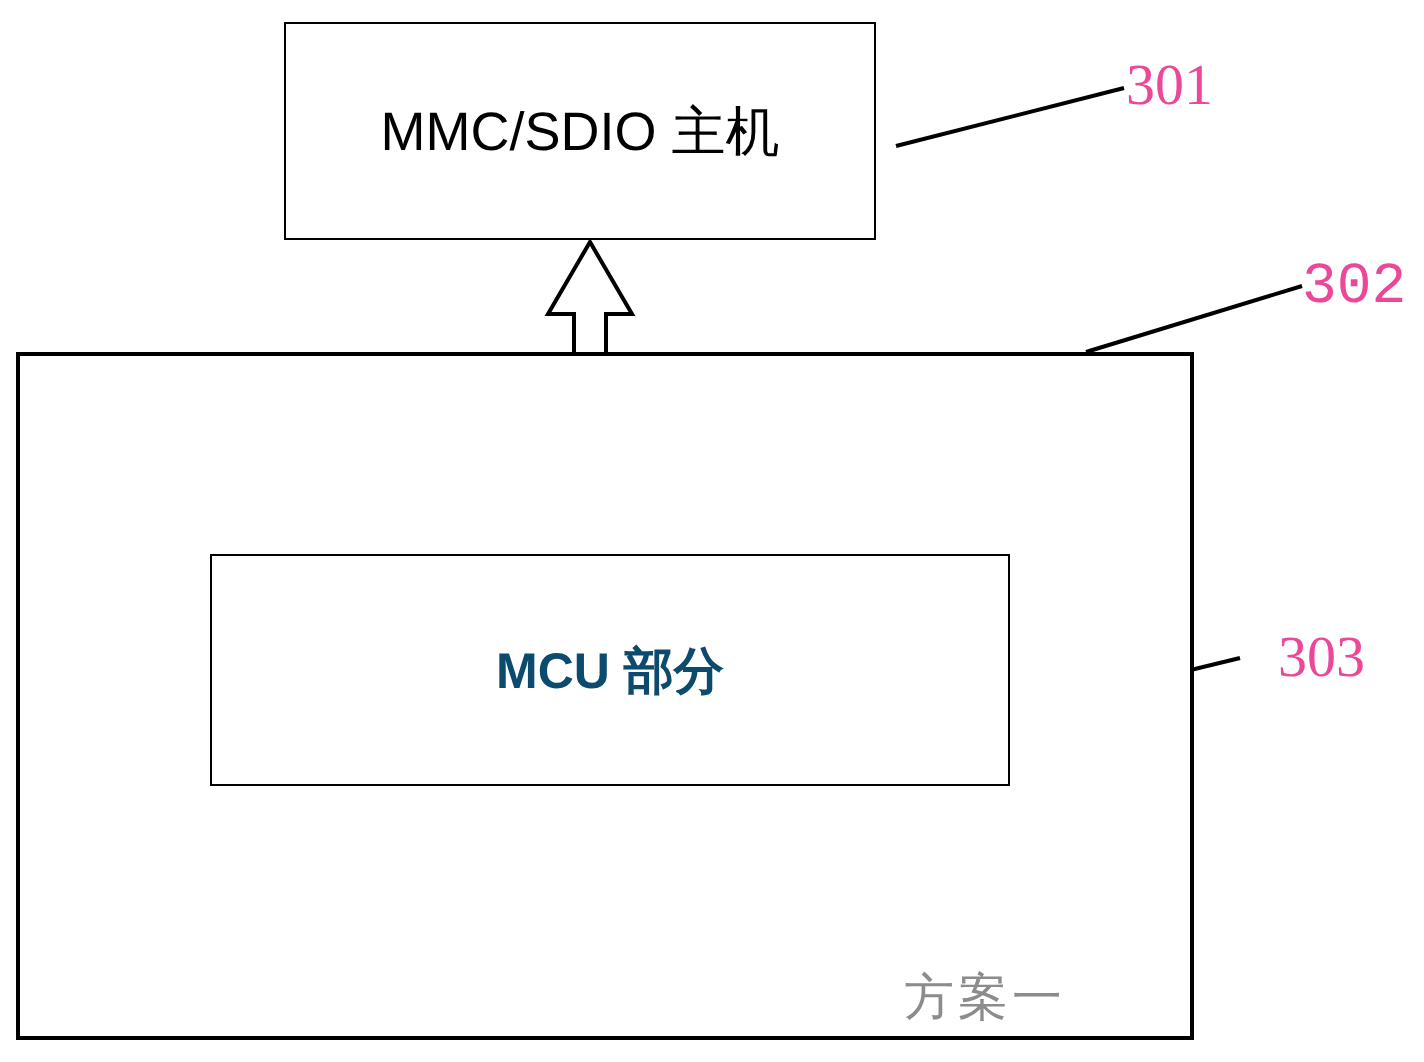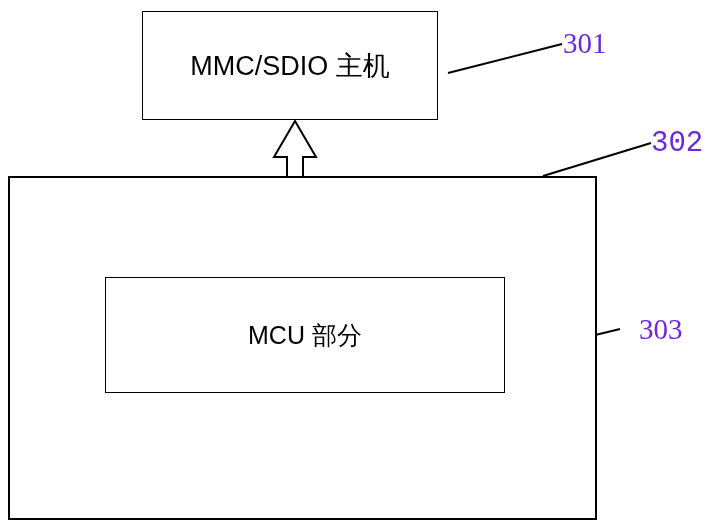--- a/index.html
+++ b/index.html
@@ -48,37 +48,38 @@
     height: 344px;
     border-width: 2px;
     z-index: 1;
   }
   .mcu-box {
     left: 105px;
     top: 277px;
     width: 400px;
     height: 116px;
     font-size: 25px;
-    color: #000000;
+    color: #0c4a6e;
     z-index: 3;
+    font-weight: bold;
   }
   .scheme-label {
     position: absolute;
     left: 452px;
     top: 482px;
     font-size: 25px;
     color: #8c8c8c;
     letter-spacing: 2px;
     z-index: 2;
   }
   .ref-label {
     position: absolute;
     font-family: "Liberation Serif", "DejaVu Serif", serif;
     font-size: 29px;
-    color: #6d28d9;
+    color: #ec4899;
     z-index: 4;
   }
   .ref-301 { left: 563px; top: 27px; }
   .ref-302 { left: 651px; top: 127px; font-family: Liberation Mono, monospace; }
   .ref-303 { left: 619px; top: 313px; margin-left: 20px; }
 </style>
 </head>
 <body>
 
 <div class="stage">
@@ -97,18 +98,19 @@
   <div class="box outer-box"></div>
 
   <div class="box host-box">
     <span>MMC/SDIO 主机</span>
   </div>
 
   <div class="box mcu-box">
     <span>MCU 部分</span>
   </div>
 
+  <div class="scheme-label">方案一</div>
 
   <div class="ref-label ref-301">301</div>
   <div class="ref-label ref-302">302</div>
   <div class="ref-label ref-303">303</div>
 
 </div>
 
 </body></html>

